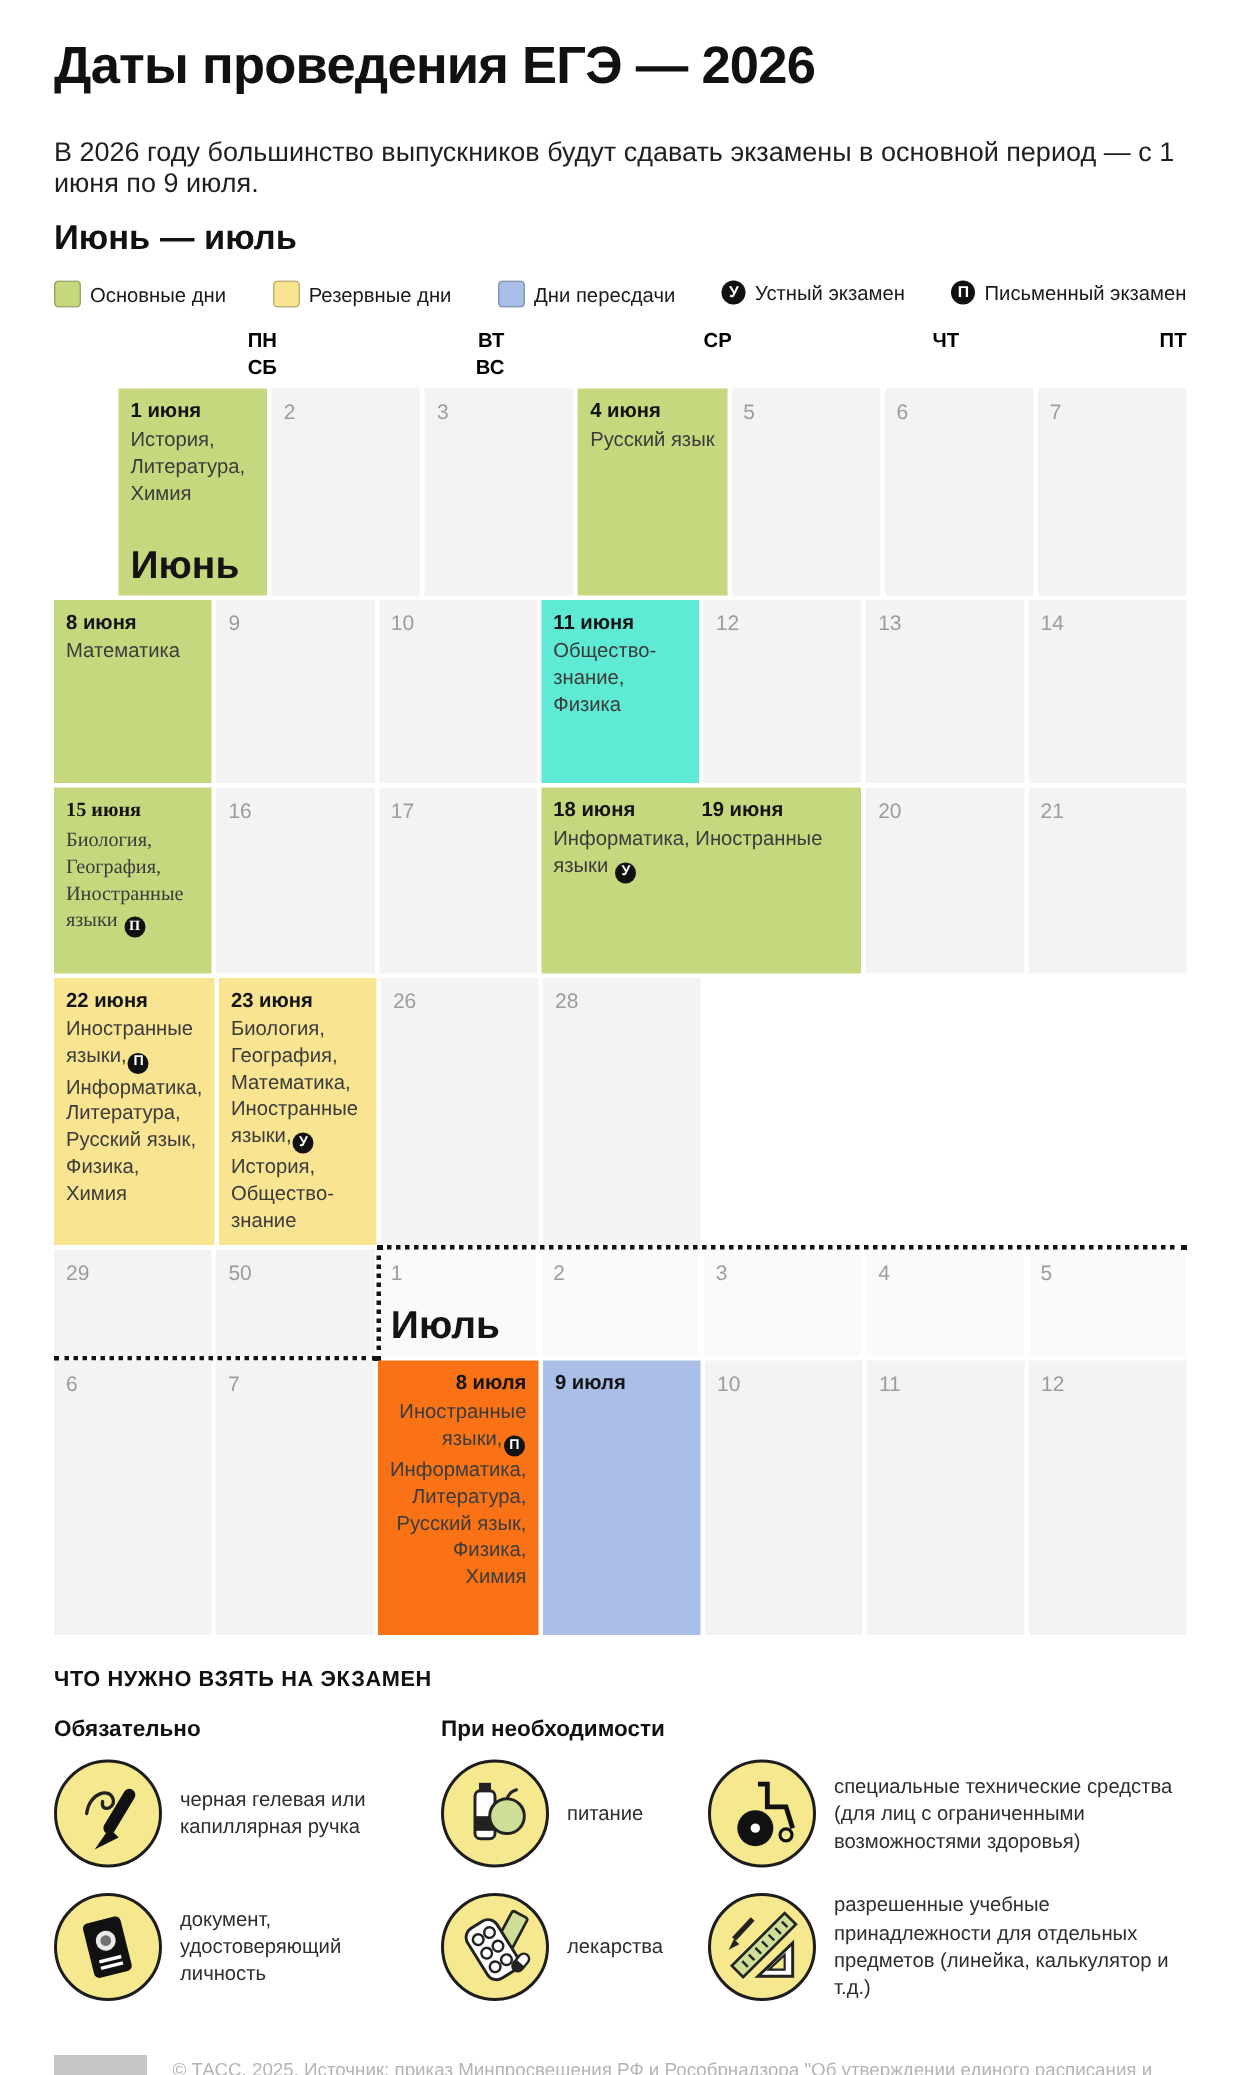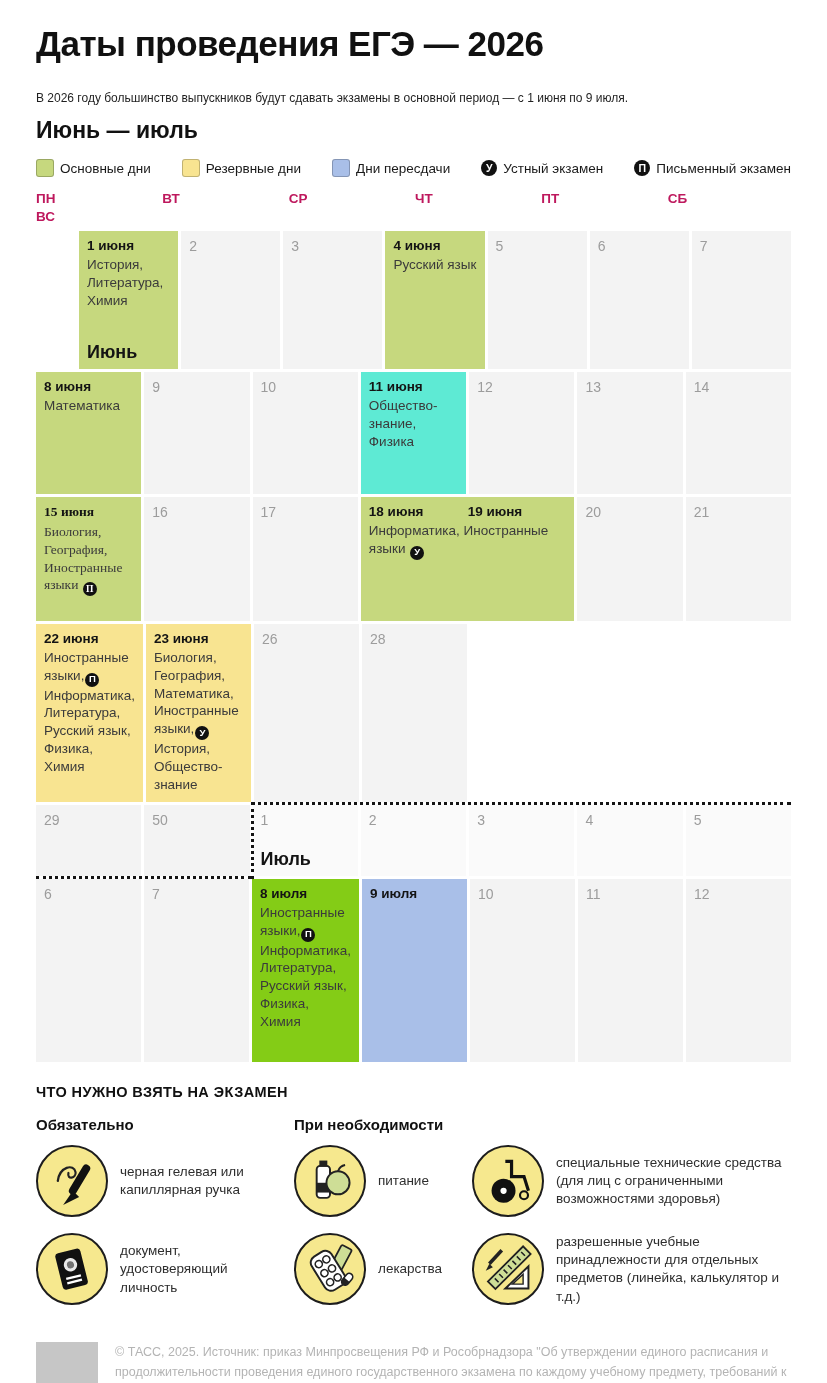--- a/index.html
+++ b/index.html
@@ -5,44 +5,44 @@
   html,body{margin:0;padding:0;background:#fff;}
   body{
     width:827px; min-height:1383px;
     font-family:"Liberation Sans","DejaVu Sans",sans-serif;
     color:#141414;
     -webkit-font-smoothing:antialiased;
   }
   .page{padding:16px 36px 40px 36px;}
 
   .title{font-size:35px;font-weight:bold;letter-spacing:-0.5px;margin:8px 0 0 0;color:#111;}
-  .subtitle{margin-top:27px;font-size:12px;color:#1f1f1f;}
+  .subtitle{margin-top:27px;font-size:18px;color:#1f1f1f;}
   .section-title{margin-top:12px;font-size:23px;font-weight:bold;color:#111;}
 
-  .legend{margin-top:15px;display:flex;justify-content:space-between;align-items:center;font-size:13.5px;color:#1a1a1a;}
+  .legend{margin-top:15px;display:flex;justify-content:space-between;align-items:flex-start;font-size:13.5px;color:#1a1a1a;}
   .legend-item{display:flex;align-items:center;gap:6px;white-space:nowrap;}
   .swatch{width:16px;height:16px;border-radius:3px;border:1px solid rgba(0,0,0,.22);display:inline-block;}
   .badge{display:inline-flex;align-items:center;justify-content:center;background:#111;color:#fff;border-radius:50%;
          font-weight:bold;flex:none;}
   .badge.lg{width:16px;height:16px;font-size:10.5px;}
   .badge.sm{width:14px;height:14px;font-size:9.5px;vertical-align:-2.5px;display:inline-flex;margin:0 1px;}
 
-  .weekdays{margin-top:14px;display:grid;grid-template-columns:repeat(6,1fr);gap:3px;
-            font-size:13.5px;font-weight:bold;color:#be185d;margin-bottom:7px;}
+  .weekdays{margin-top:14px;display:grid;grid-template-columns:repeat(5,1fr);gap:3px;
+            font-size:13.5px;font-weight:bold;color:#000000;margin-bottom:7px;text-align:right;}
 
   .cal-row{display:grid;grid-template-columns:repeat(7,1fr);gap:3px;margin-bottom:3px;position:relative;}
   .cell{padding:7px 8px 8px 8px;display:flex;flex-direction:column;font-size:13.5px;box-sizing:border-box;}
   .cell.empty{background:#f3f3f3;}
   .cell.empty.july{background:#fafafa;}
   .cell.span2{grid-column:span 2;}
   .dates{display:grid;grid-template-columns:1fr;font-weight:bold;color:#141414;margin-bottom:3px;}
   .span2 .dates{grid-template-columns:1fr 1fr;}
   .subjects{color:#3b3b3b;line-height:1.32;}
   .num{color:#9c9c9c;font-size:14px;}
-  .month-label{margin-top:auto;font-size:18px;font-weight:bold;color:#141414;line-height:1;padding-top:10px;}
+  .month-label{margin-top:auto;font-size:26px;font-weight:bold;color:#141414;line-height:1;padding-top:10px;}
 
   
   .dot-top,.dot-left,.dot-bottom{position:absolute;pointer-events:none;}
   .dot-top{top:-3px;right:0;left:calc((100% - 18px)/7*2 + 4.5px);border-top:3px dotted #141414;}
   .dot-left{top:-3px;bottom:-3px;left:calc((100% - 18px)/7*2 + 4.5px);border-left:3px dotted #141414;}
   .dot-bottom{bottom:-3px;left:0;width:calc((100% - 18px)/7*2 + 4.5px);border-bottom:3px dotted #141414;}
 
   .checklist{margin-top:22px;}
   .checklist-heading{font-size:14.5px;font-weight:bold;letter-spacing:.4px;color:#111;}
   .checklist-cols{display:grid;grid-template-columns:240px 160px 1fr;column-gap:18px;margin-top:16px;
@@ -234,21 +234,21 @@
         <div class="dot-left"></div>
         <div class="dot-bottom"></div>
       </div>
       <div class="cal-row" style="min-height: 183px;">
         <div class="cell empty">
           <span class="num">6</span>
         </div>
         <div class="cell empty">
           <span class="num">7</span>
         </div>
-        <div class="cell retake" style="background: #84cc16;">
+        <div class="cell retake" style="background: #f97316; text-align: right;">
           <div class="dates">
             <span>8 июля</span>
           </div>
           <div class="subjects">Иностранные языки,<span class="badge sm">П</span> Информатика, Литература, Русский язык, Физика, Химия</div>
         </div>
         <div class="cell retake" style="background: rgb(169, 191, 232);">
           <div class="dates">
             <span>9 июля</span>
           </div>
         </div>

